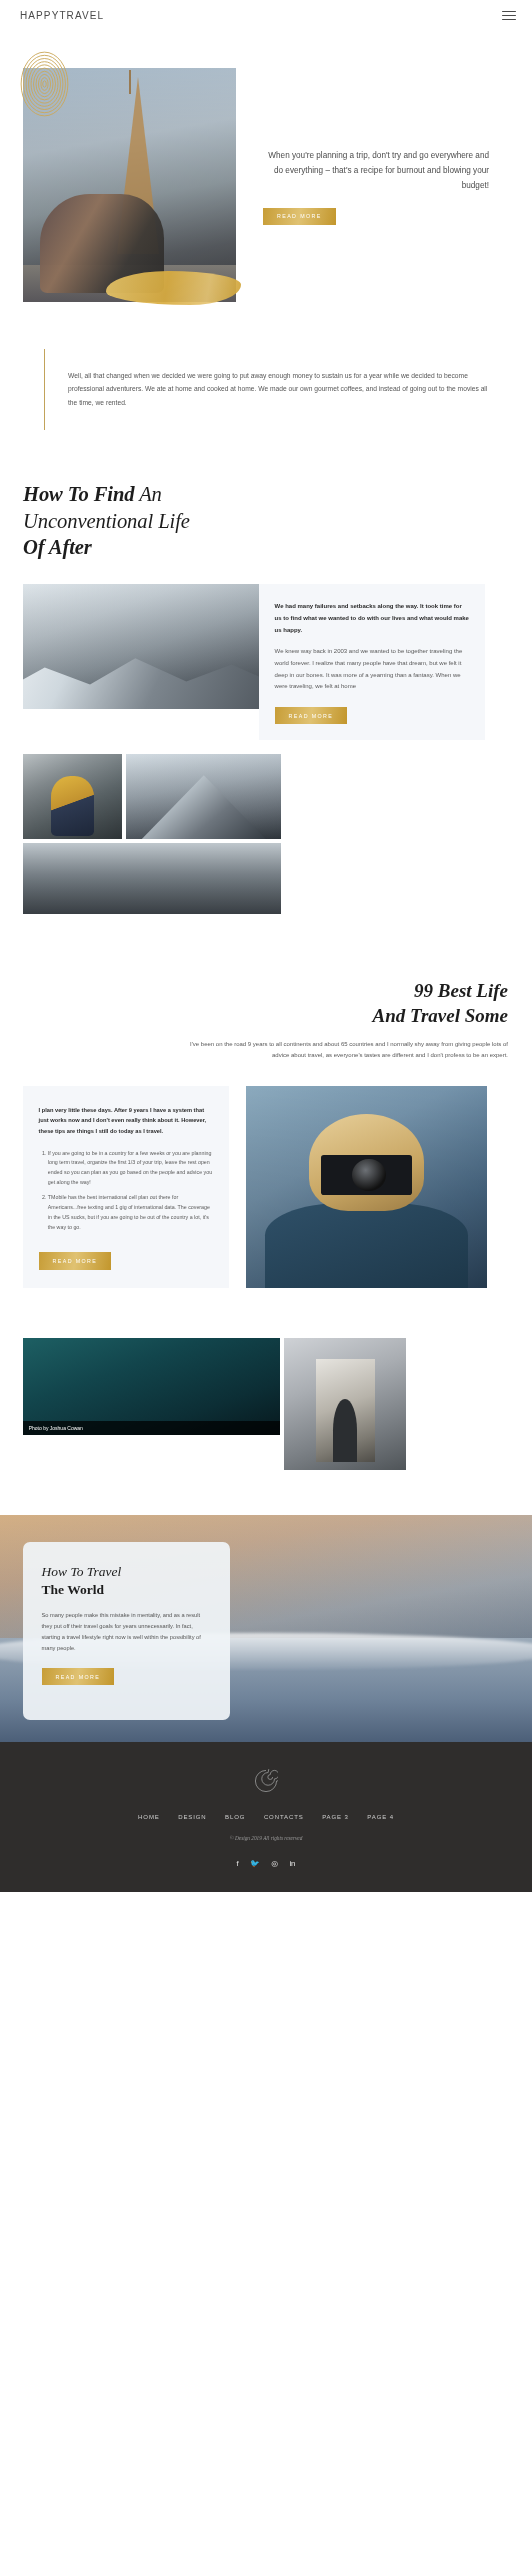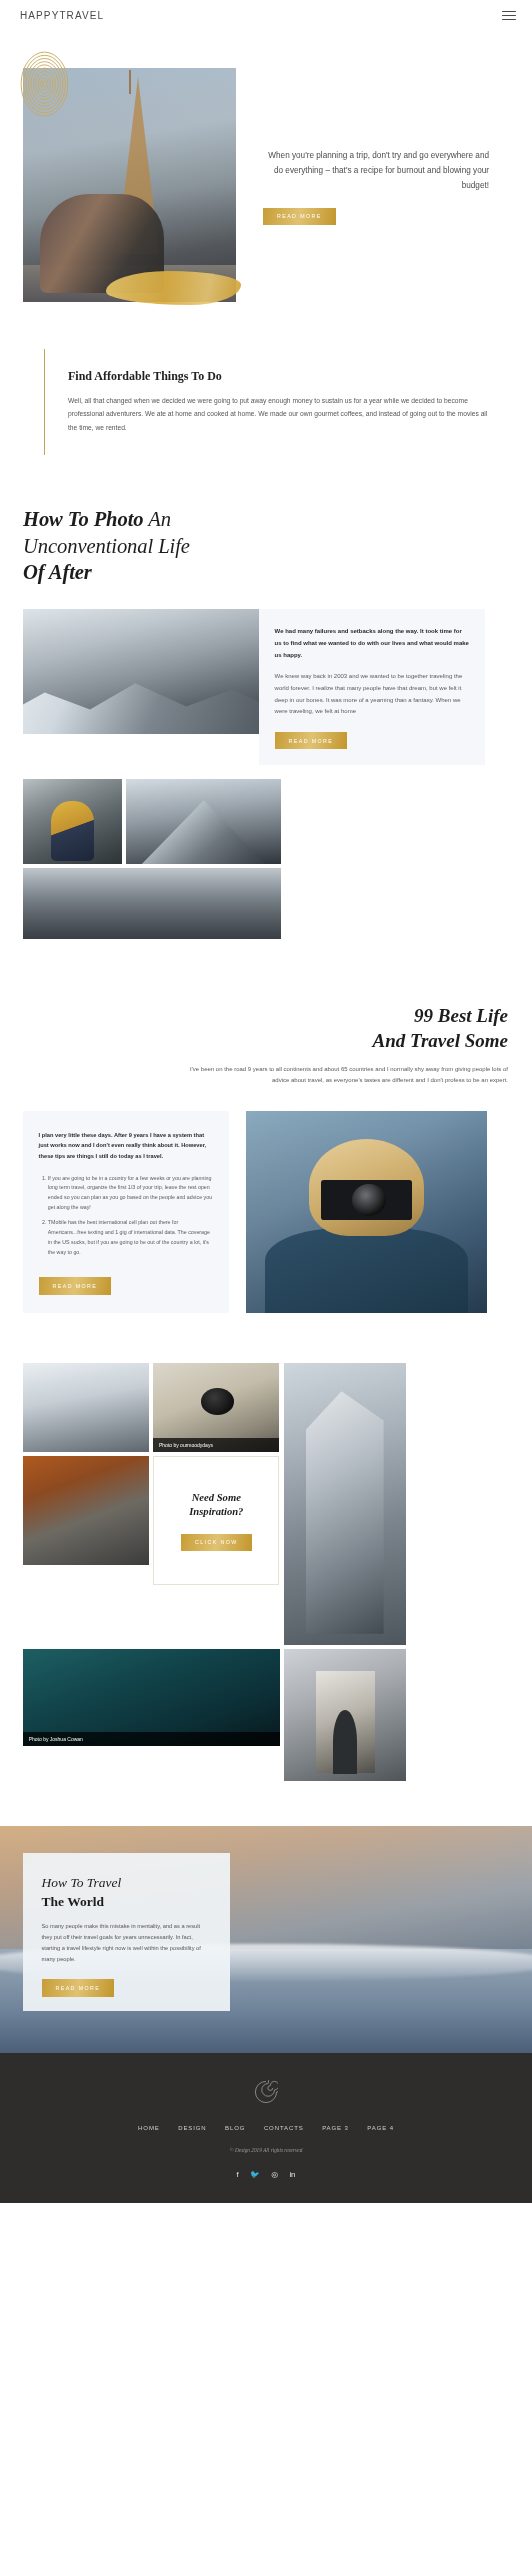--- a/index.html
+++ b/index.html
@@ -294,23 +294,24 @@
     background: linear-gradient(to bottom,#9aa9b8,#6e8299 60%,#4c5f78);
   }
   .world .foam{
     position:absolute; left:-5%; bottom:32%; width:110%; height:16%;
     background: linear-gradient(to bottom, rgba(255,255,255,.75), rgba(255,255,255,.05));
     border-radius: 50%;
     filter: blur(1.4px);
   }
   .world-card {
     position: absolute; left: 23px; top: 27px;
-    width: 207px; height: 158px;
+    width: 207px; height: 178px;
     background: rgba(240,244,248,.93);
     padding: 21px 18.5px;
+    border-radius: 7px;
   }
   .world-card h2 {
     font-family: "Liberation Serif", serif; font-weight: 700;
     font-size: 13.5px; line-height: 1.35; color: #1d1d1d; margin-bottom: 10px;
   }
   .world-card h2 .i { font-style: italic; font-weight: 400; }
   .world-card p { font-size: 5.7px; line-height: 1.95; color: #555; }
 
   
   .footer {
@@ -371,28 +372,27 @@
     <div class="brush"></div>
 
     <div class="hero-text">
       <div class="hero-sub">When you're planning a trip, don't try and go everywhere and do everything – that's a recipe for burnout and blowing your budget!</div>
       <button class="btn">READ MORE</button>
     </div>
   </div>
 
   <div class="quote-wrap">
     <div class="quote">
-      <h2>Find Affordable Things To Do</h2>
       <p>Well, all that changed when we decided we were going to put away enough money to sustain us for a year while we decided to become professional adventurers. We ate at home and cooked at home. We made our own gourmet coffees, and instead of going out to the movies all the time, we rented.</p>
     </div>
   </div>
 
   <div class="sec2">
     <h2>
-      <span class="b">How To Photo</span><span class="i"> An</span><br>
+      <span class="b">How To Find</span><span class="i"> An</span><br>
       <span class="i">Unconventional Life</span><br>
       <span class="b">Of After</span>
     </h2>
 
     <div class="mt-row">
       <div class="mt-photo"></div>
       <div class="mt-text">
         <div class="lead">We had many failures and setbacks along the way. It took time for us to find what we wanted to do with our lives and what would make us happy.</div>
         <p>We knew way back in 2003 and we wanted to be together traveling the world forever. I realize that many people have that dream, but we felt it deep in our bones. It was more of a yearning than a fantasy. When we were traveling, we felt at home</p>
         <button class="btn">READ MORE</button>
@@ -429,41 +429,20 @@
       <div class="photog">
         <div class="body"></div>
         <div class="hair"></div>
         <div class="cam"></div>
         <div class="lens"></div>
       </div>
     </div>
   </div>
 
   <div class="gallery">
-    <div class="g-row">
-      <div class="g-col">
-        <div class="tile t-snow"></div>
-        <div class="tile t-road"></div>
-      </div>
-      <div class="g-col">
-        <div class="tile t-map">
-          <div class="cap">Photo by ourmoodydays</div>
-        </div>
-        <div class="tile t-insp">
-          <h3>
-            <span>Need Some</span><br>
-            <span>Inspiration?</span>
-          </h3>
-          <button class="btn">CLICK NOW</button>
-        </div>
-      </div>
-      <div class="g-col">
-        <div class="tile t-flat"></div>
-      </div>
-    </div>
 
     <div class="g-row">
       <div class="tile t-cave" style="width:257px;">
         <div class="cap">Photo by Joshua Cowan</div>
       </div>
       <div class="tile t-arc"></div>
     </div>
   </div>
 
   <div class="world">

